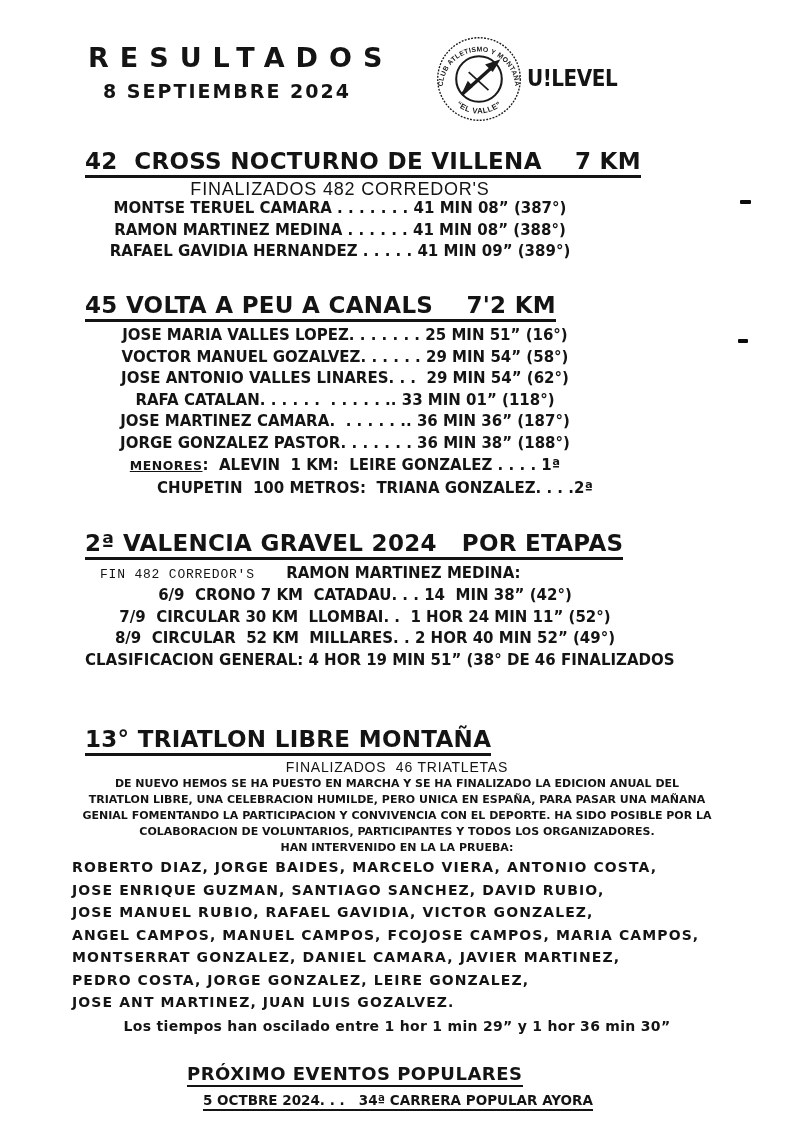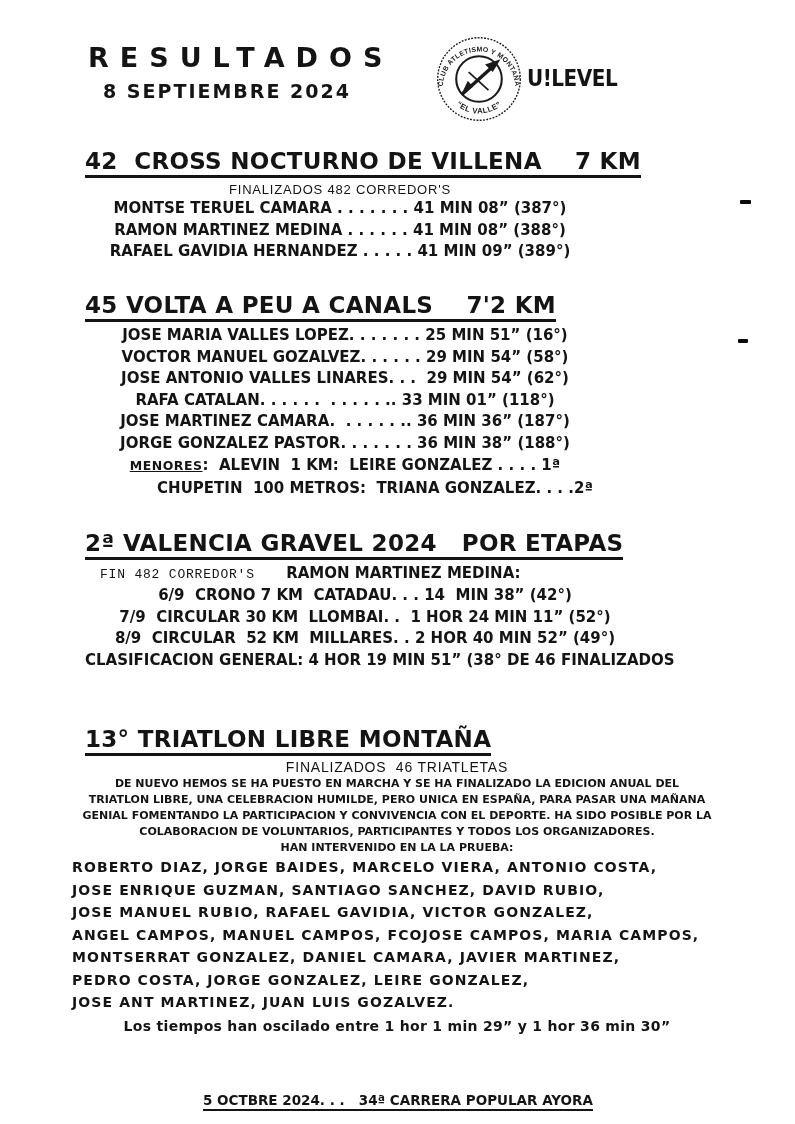--- a/index.html
+++ b/index.html
@@ -11,21 +11,21 @@
   .pre{white-space:pre;}
   
   .title{position:absolute;left:88px;top:42px;font-size:27px;font-weight:bold;letter-spacing:11px;}
   .date{position:absolute;left:103px;top:80px;font-size:19px;font-weight:bold;letter-spacing:2px;}
   .logo{position:absolute;left:436px;top:36px;width:86px;height:86px;}
   .brand{position:absolute;left:527px;top:66px;font-size:20px;font-weight:bold;letter-spacing:-0.5px;transform:scaleY(1.12);}
   
   .section{position:absolute;left:85px;}
   .shead{display:inline-block;font-size:23px;font-weight:bold;letter-spacing:0.3px;
          border-bottom:3px solid #141414;padding-bottom:1px;margin-bottom:3px;}
-  .sub{font-family:"Liberation Sans",sans-serif;font-size:13px;letter-spacing:0.8px;text-align:center;line-height:17px;}
+  .sub{font-family:"Liberation Sans",sans-serif;font-size:18px;letter-spacing:0.8px;text-align:center;line-height:17px;}
   .row{font-size:15px;font-weight:bold;line-height:21.5px;text-align:center;}
   .menores-line{font-size:15px;font-weight:bold;line-height:23px;text-align:center;}
   .menores-label{font-size:12.5px;text-decoration:underline;letter-spacing:0.5px;}
   .finline{font-size:15px;font-weight:bold;line-height:20px;margin-left:15px;}
   .finlabel{font-family:Liberation Mono, monospace;font-size:13px;font-weight:normal;letter-spacing:0.8px;}
   .para{font-size:11px;font-weight:bold;line-height:16px;text-align:center;}
   .names{font-size:14px;font-weight:bold;line-height:22.5px;letter-spacing:1.1px;text-align:left;}
   .times{font-size:14px;font-weight:bold;text-align:center;margin-top:4px;letter-spacing:0.3px;}
   
   .footer-head{position:absolute;left:187px;top:1063px;display:inline-block;font-size:18px;font-weight:bold;
@@ -108,18 +108,19 @@
     <div class="names">ROBERTO DIAZ, JORGE BAIDES, MARCELO VIERA, ANTONIO COSTA,</div>
     <div class="names">JOSE ENRIQUE GUZMAN, SANTIAGO SANCHEZ, DAVID RUBIO,</div>
     <div class="names">JOSE MANUEL RUBIO, RAFAEL GAVIDIA, VICTOR GONZALEZ,</div>
     <div class="names">ANGEL CAMPOS, MANUEL CAMPOS, FCOJOSE CAMPOS, MARIA CAMPOS,</div>
     <div class="names">MONTSERRAT GONZALEZ, DANIEL CAMARA, JAVIER MARTINEZ,</div>
     <div class="names">PEDRO COSTA, JORGE GONZALEZ, LEIRE GONZALEZ,</div>
     <div class="names">JOSE ANT MARTINEZ, JUAN LUIS GOZALVEZ.</div>
     <div class="times pre">Los tiempos han oscilado entre 1 hor 1 min 29” y 1 hor 36 min 30”</div>
   </div>
 
+  <div class="footer-head pre">PRÓXIMO EVENTOS POPULARES</div>
   <div class="footer-line pre">5 OCTBRE 2024. . .   34ª CARRERA POPULAR AYORA</div>
 
   <div class="dash dash1"></div>
   <div class="dash dash2"></div>
 
 </div>
 
 </body></html>

